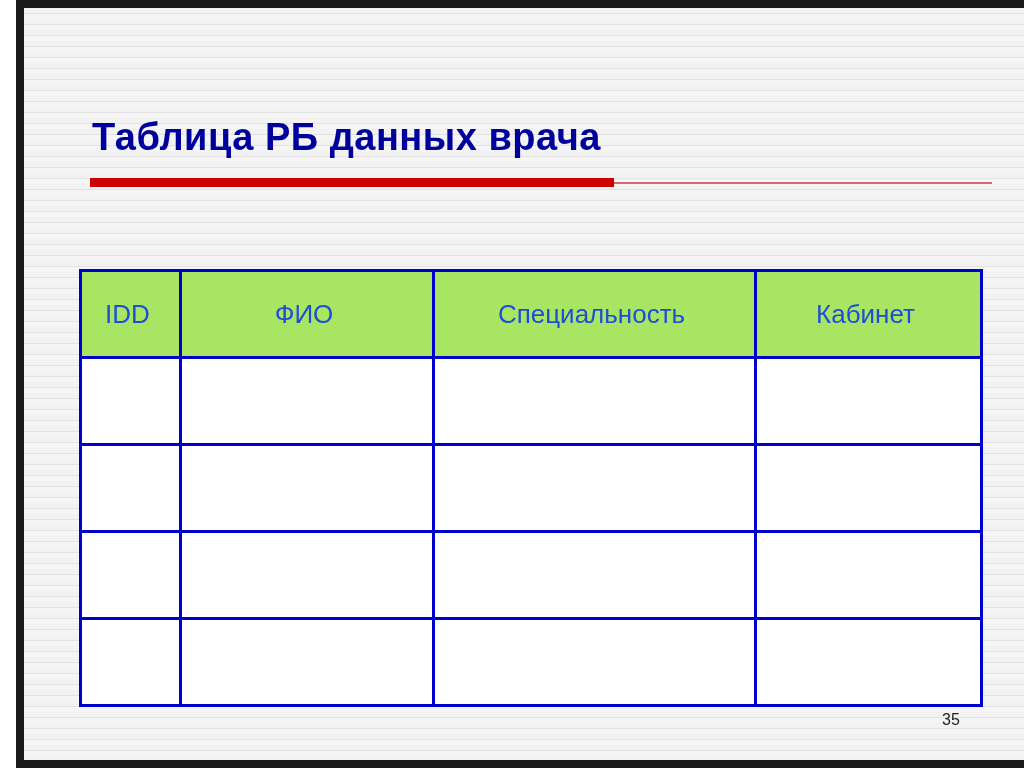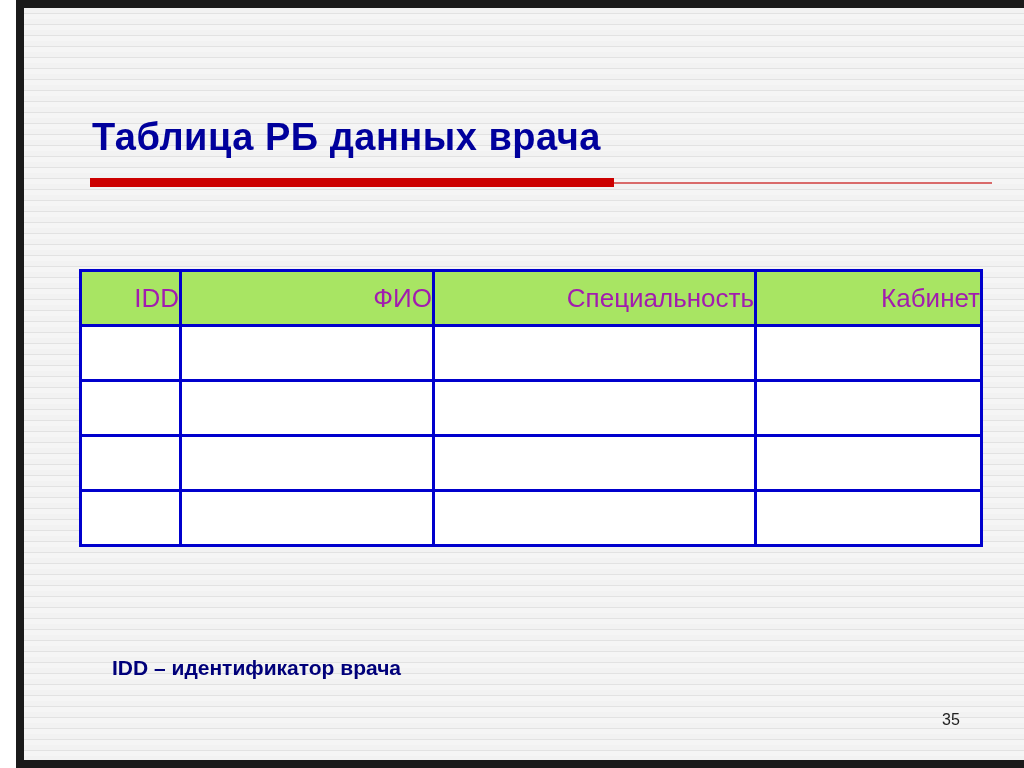--- a/index.html
+++ b/index.html
@@ -87,26 +87,26 @@
     position: absolute;
     left: 55px;
     top: 261px;
     width: 901px;
     border-collapse: collapse;
     table-layout: fixed;
     background: #ffffff;
   }
   .data-table td, .data-table th {
     border: 3px solid #0000cd;
-    padding: 0;
+    padding: 16px;
     height: 52px;
     font-size: 26px;
     font-weight: normal;
-    color: #a21caf;
-    text-align: right;
+    color: #1d4ed8;
+    text-align: center;
     vertical-align: middle;
   }
   .data-table th {
     background: #a8e563;
     padding-left: 10px;
     font-weight: normal;
   }
   .data-table td {
     background: #ffffff;
   }
@@ -184,18 +184,17 @@
         </tr>
         <tr>
           <td></td>
           <td></td>
           <td></td>
           <td></td>
         </tr>
       </tbody>
     </table>
 
-    <div class="footnote">IDD – идентификатор врача</div>
 
     <div class="page-number">35</div>
 
   </div>
 </div>
 
 </body></html>

